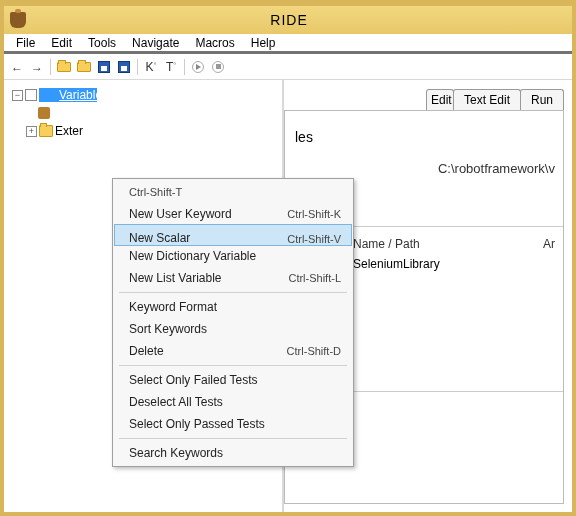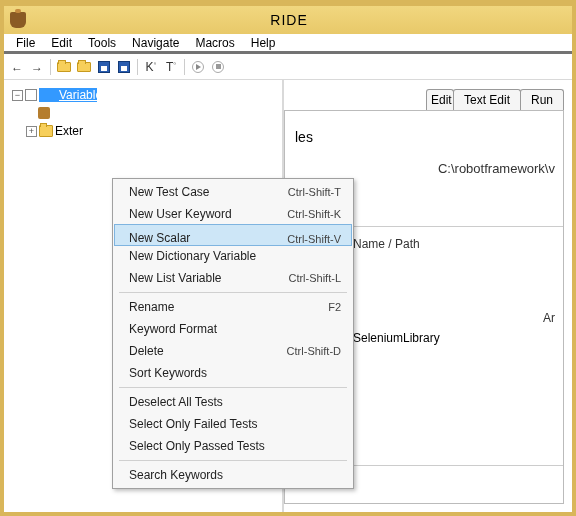--- a/index.html
+++ b/index.html
@@ -47,21 +47,21 @@
   
   .editor { flex: 1; position: relative; background: #fff; }
   .tabstrip { position: absolute; top: 8px; right: 8px; display: flex; }
   .tab { border: 1px solid #999; border-bottom: none; background: #f5f5f5; padding: 3px 10px; font-size: 12px; position: relative; top: 1px; border-radius: 3px 3px 0 0; margin-left: -1px; }
   .ed-body { position: absolute; top: 30px; left: 0; right: 8px; bottom: 8px; border: 1px solid #bbb; background: #fff; padding: 6px 8px; overflow: hidden; }
   .section-title { font-weight: normal; font-size: 14px; margin-bottom: 4px; }
   .src-path { font-size: 13px; color: #333; margin-bottom: 6px; white-space: nowrap; }
   .btn { border: 1px solid #999; background: #f3f3f3; padding: 2px 8px; font-size: 11px; border-radius: 2px; }
   .sep-line { height: 1px; background: #ccc; margin: 10px -8px; }
   .col-head { font-size: 12px; color: #333; }
-  .flex-head { display: flex; gap: 60px; margin-bottom: 6px; flex-direction: column; }
+  .flex-head { display: flex; gap: 60px; margin-bottom: 6px; }
 
   
   .ctx {
     position: absolute;
     left: 108px;
     top: 98px;
     width: 242px;
     background: #f7f7f7;
     border: 1px solid #a0a0a0;
     box-shadow: 2px 2px 4px rgba(0,0,0,0.25);
@@ -172,61 +172,56 @@
       <div style="padding-left:60px">
         <span>SeleniumLibrary</span>
       </div>
       <div style="height:110px"></div>
       <div class="sep-line"></div>
     </div>
   </div>
 
   <div class="ctx" id="ctx">
       <div class="ctx-item">
-        <span class="lbl">New Test Case</span>
         <span class="sc">Ctrl-Shift-T</span>
       </div>
       <div class="ctx-item">
         <span class="lbl">New User Keyword</span>
         <span class="sc">Ctrl-Shift-K</span>
       </div>
       <div class="ctx-item hl">
         <span class="lbl">New Scalar</span>
         <span class="sc">Ctrl-Shift-V</span>
       </div>
       <div class="ctx-item">
         <span class="lbl">New Dictionary Variable</span>
       </div>
       <div class="ctx-item">
         <span class="lbl">New List Variable</span>
         <span class="sc">Ctrl-Shift-L</span>
       </div>
       <div class="ctx-sep"></div>
       <div class="ctx-item">
-        <span class="lbl">Rename</span>
-        <span class="sc">F2</span>
-      </div>
-      <div class="ctx-item">
         <span class="lbl">Keyword Format</span>
+      </div>
+      <div class="ctx-item">
+        <span class="lbl">Sort Keywords</span>
       </div>
       <div class="ctx-item">
         <span class="lbl">Delete</span>
         <span class="sc">Ctrl-Shift-D</span>
       </div>
-      <div class="ctx-item">
-        <span class="lbl">Sort Keywords</span>
-      </div>
       <div class="ctx-sep"></div>
       <div class="ctx-item">
+        <span class="lbl">Select Only Failed Tests</span>
+      </div>
+      <div class="ctx-item">
         <span class="lbl">Deselect All Tests</span>
       </div>
       <div class="ctx-item">
-        <span class="lbl">Select Only Failed Tests</span>
-      </div>
-      <div class="ctx-item">
         <span class="lbl">Select Only Passed Tests</span>
       </div>
       <div class="ctx-sep"></div>
       <div class="ctx-item">
         <span class="lbl">Search Keywords</span>
       </div>
     </div>
 
 </div>
 

